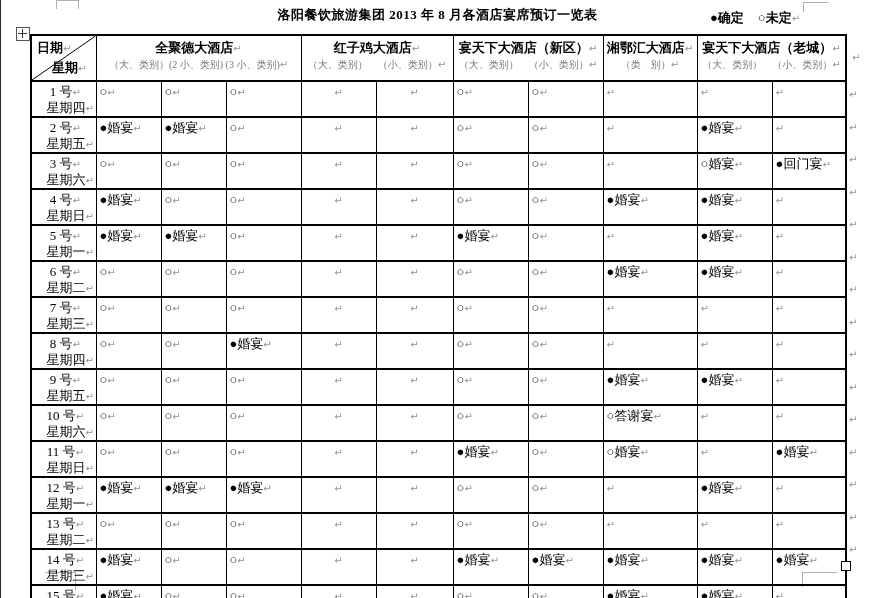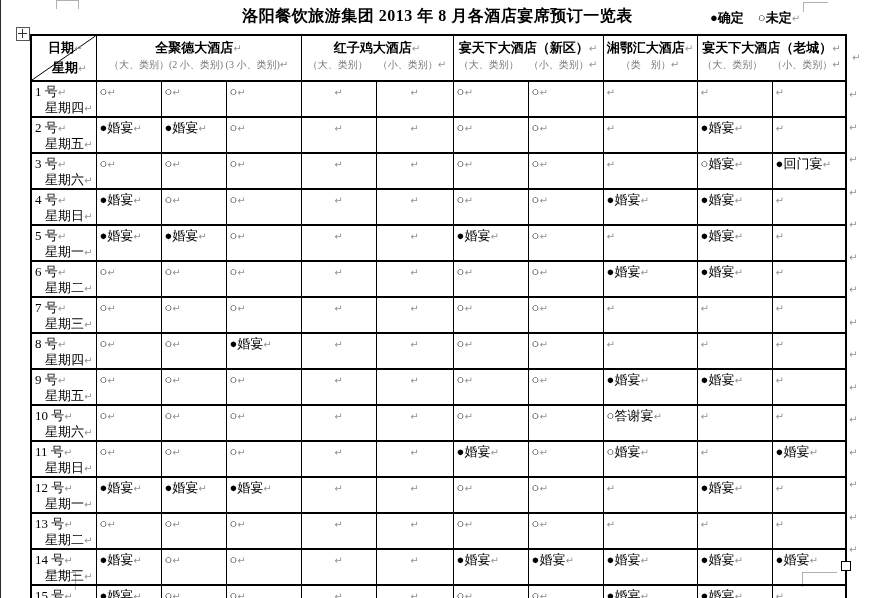--- a/index.html
+++ b/index.html
@@ -12,40 +12,40 @@
   .mark-tr{left:803px;top:2px;width:24px;height:9px;border-left:1px solid #b0b0b0;border-top:1px solid #b0b0b0;}
   .mark-bl{left:45px;top:572px;width:30px;height:17px;border-top:1px solid #b0b0b0;border-right:1px solid #b0b0b0;}
   .mark-br{left:802px;top:572px;width:34px;height:14px;border-top:1px solid #b0b0b0;border-left:1px solid #b0b0b0;}
   
   .move-handle{position:absolute;left:16px;top:27px;width:12px;height:12px;border:1px solid #555;background:#fff;cursor:move;}
   .move-handle .h{position:absolute;top:5px;left:1px;width:9px;height:1px;background:#333;}
   .move-handle .v{position:absolute;left:5px;top:1px;width:1px;height:9px;background:#333;}
   
   .resize-square{position:absolute;left:841px;top:561px;width:8px;height:8px;border:1px solid #000;background:#fff;}
   .doc-title{position:absolute;left:30px;top:6px;width:815px;text-align:center;
-             font-weight:bold;font-size:16px;letter-spacing:0.5px;}
+             font-weight:bold;font-size:13px;letter-spacing:0.5px;}
   .legend{position:absolute;left:710px;top:9px;font-size:13px;font-weight:bold;white-space:nowrap;}
   .legend .gap{display:inline-block;width:14px;}
   .pil{color:#8f949b;font-family:"DejaVu Sans",sans-serif;font-size:10px;font-weight:normal;}
   
   table.booking{position:absolute;left:30px;top:34px;width:815px;border-collapse:collapse;
                 table-layout:fixed;border:2px solid #000;}
   th,td{border:2px solid #000;border-left-width:1px;border-right-width:1px;
         padding:0;margin:0;overflow:hidden;}
   thead tr{height:46px;}
   tbody tr{height:32.5px;}
   th{font-weight:normal;vertical-align:top;background:#fff;}
   .hotel-name{font-weight:bold;font-size:13px;line-height:17px;padding-top:3px;text-align:center;white-space:nowrap;}
   .hotel-sub{font-size:10px;line-height:15px;color:#777;white-space:nowrap;}
   .corner-cell{position:relative;}
   .corner-cell svg{position:absolute;left:0;top:0;width:100%;height:100%;}
-  .corner-top{position:absolute;left:16px;top:3px;font-weight:bold;font-size:13px;white-space:nowrap;}
+  .corner-top{position:absolute;left:5px;top:3px;font-weight:bold;font-size:13px;white-space:nowrap;}
   .corner-bottom{position:absolute;left:20px;bottom:3px;font-weight:bold;font-size:13px;white-space:nowrap;}
   td{vertical-align:top;font-size:13px;line-height:15px;}
-  td.date-cell{padding:2px 0 0 3px;}
+  td.date-cell{padding:2px 0 0 3px;text-align:center;}
   td.date-cell .wk{padding-left:10px;}
   td.cell{padding:2px 0 0 3px;white-space:nowrap;}
   td.cell.empty-center{text-align:center;padding-left:0;}
   .row-mark{position:absolute;font-size:10px;color:#8f949b;font-family:"DejaVu Sans",sans-serif;}
 </style>
 </head>
 <body>
 
 <div class="canvas">
 

